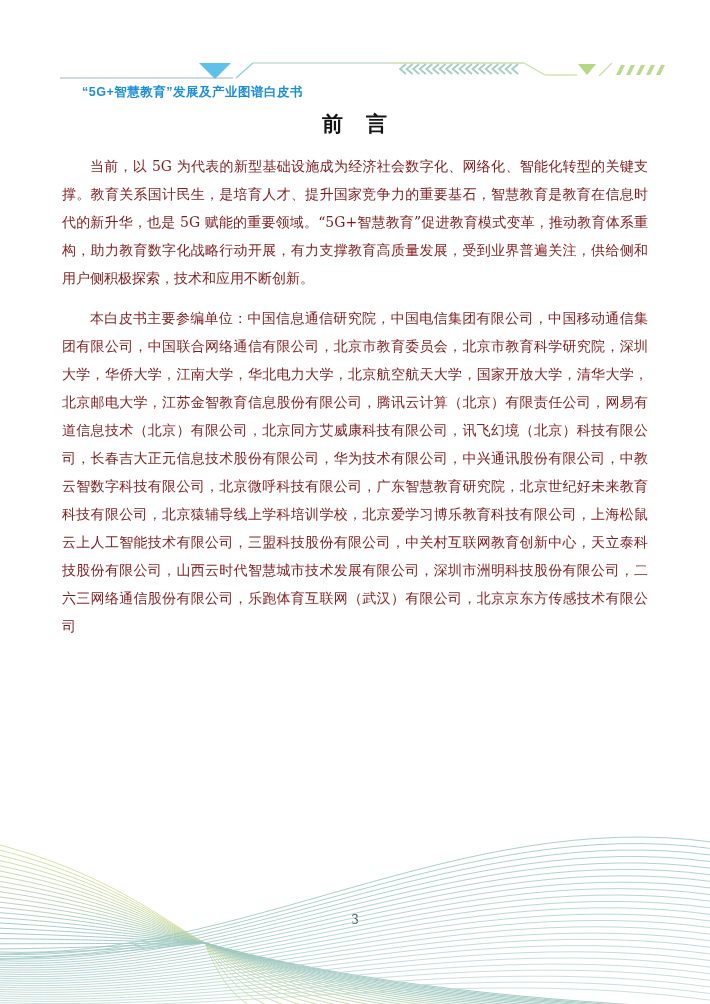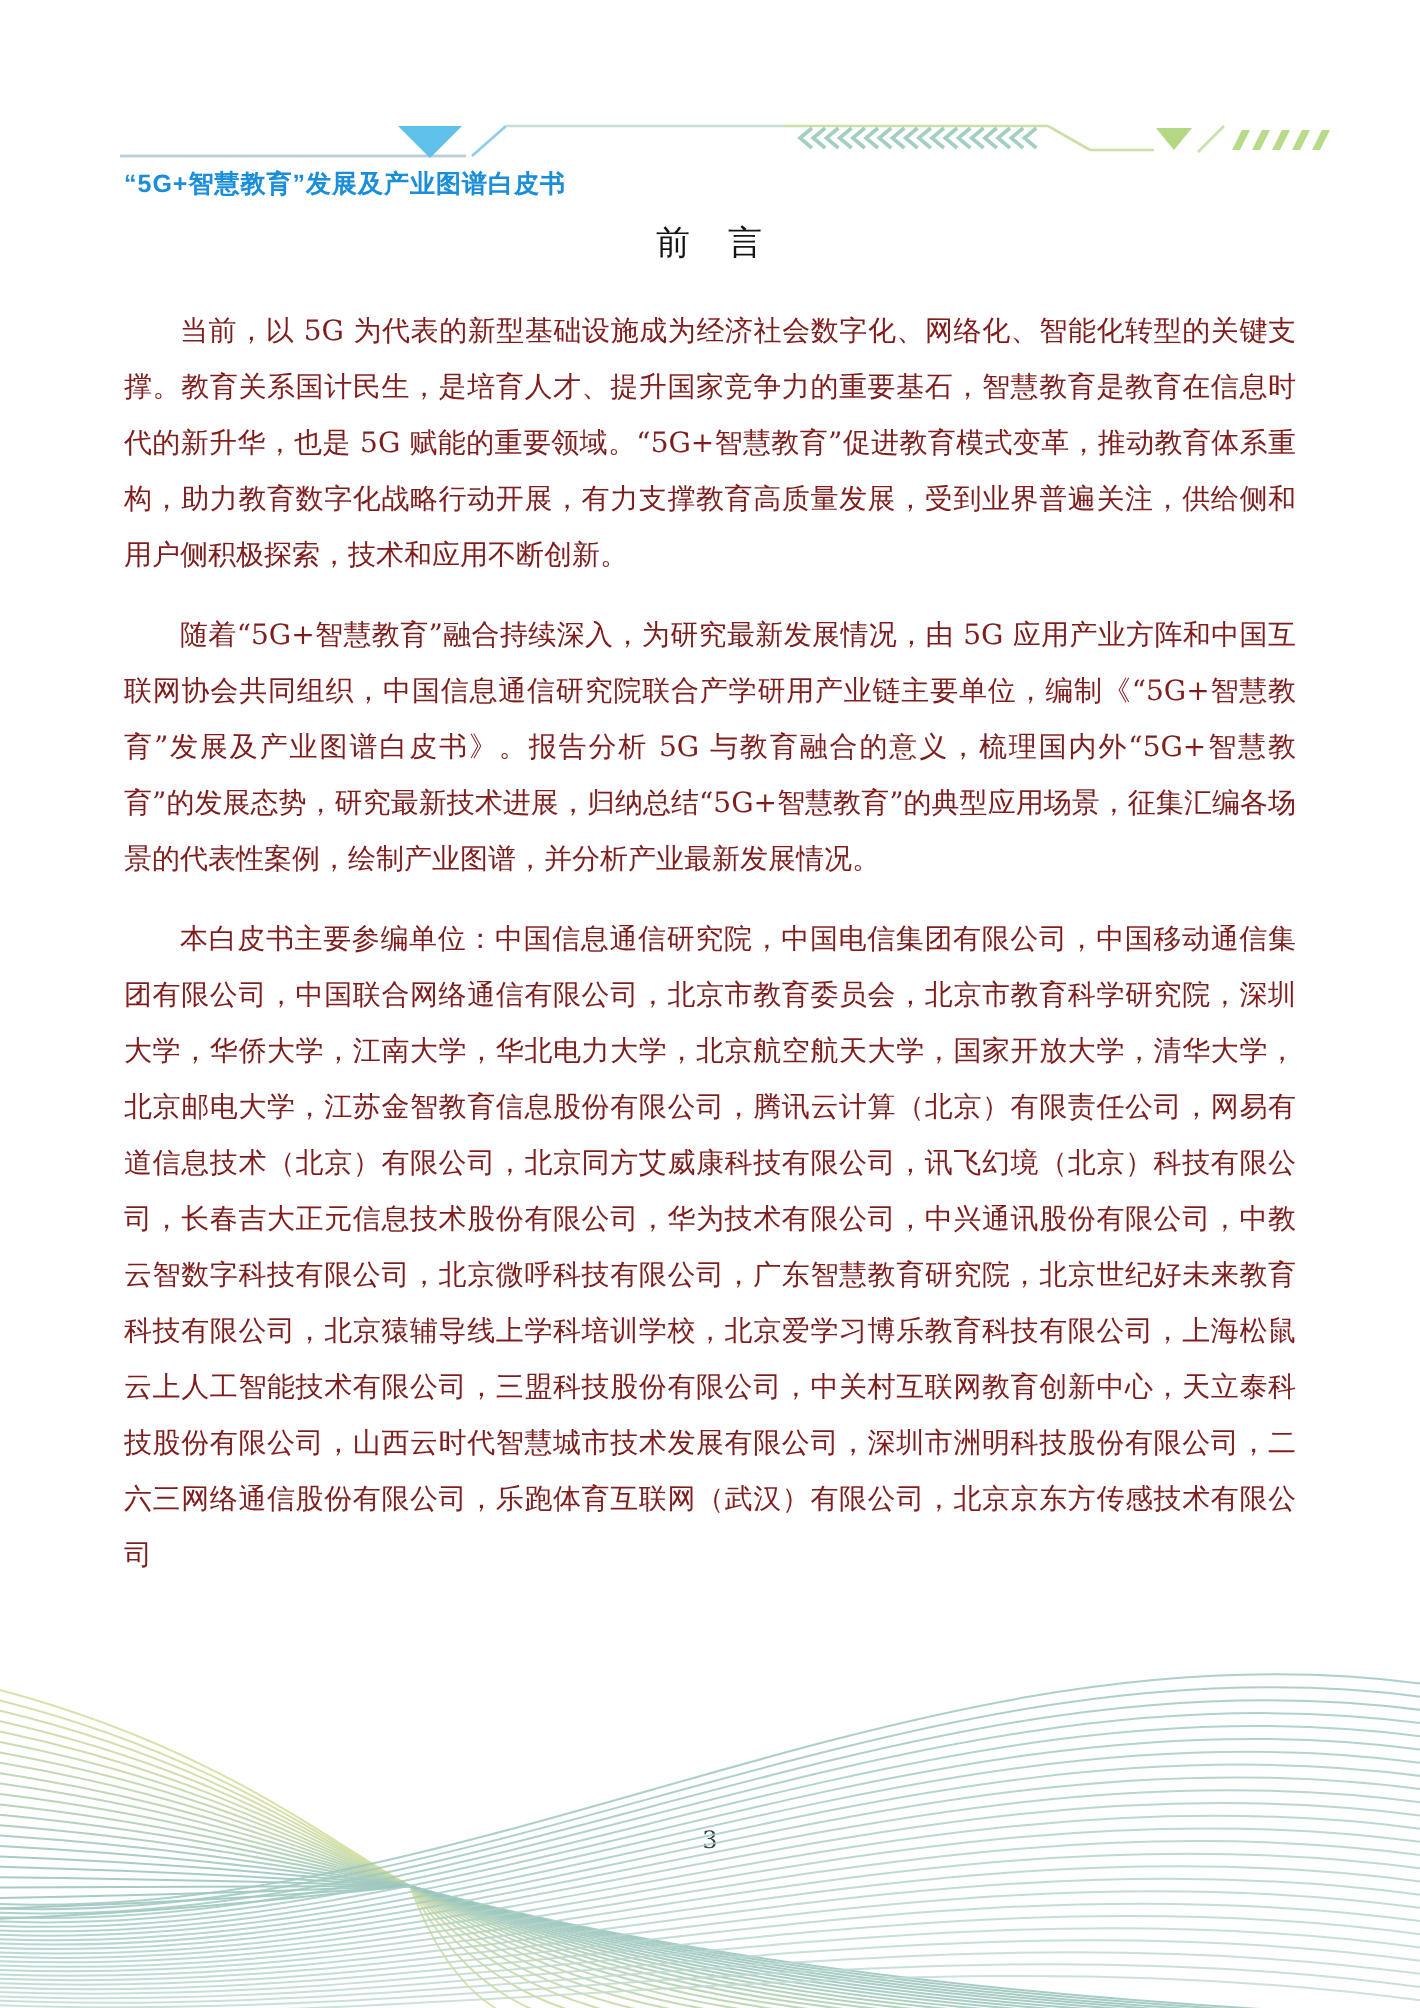--- a/index.html
+++ b/index.html
@@ -16,21 +16,21 @@
   .doc-header-title{
     position:absolute;left:62px;top:84px;
     font-family:"Liberation Sans","DejaVu Sans",sans-serif;
     font-weight:bold;font-size:12.5px;letter-spacing:0.5px;
     color:#1b8ed9;white-space:nowrap;
   }
   .page-title{
     position:absolute;top:110px;left:0;width:100%;
     text-align:center;
     font-family:"Liberation Sans","DejaVu Sans",sans-serif;
-    font-weight:normal;font-size:17px;color:#141414;
+    font-weight:bold;font-size:21px;color:#141414;
     letter-spacing:1px;
   }
   .content{
     position:absolute;left:62px;top:152px;width:586px;
     color:#7f1d1d;
   }
   .content p{
     margin:0 0 12px 0;
     font-size:14px;line-height:28px;
     text-align:justify;text-justify:inter-ideograph;
@@ -86,27 +86,26 @@
     <polygon id="rtri" points="578,64 596,64 587,75" fill="#b3d782"></polygon>
     <g id="dashes">
         <polygon points="616,75 621,65 625,65 620,75" fill="#b8da8a"></polygon>
         <polygon points="626,75 631,65 635,65 630,75" fill="#b8da8a"></polygon>
         <polygon points="636,75 641,65 645,65 640,75" fill="#b8da8a"></polygon>
         <polygon points="646,75 651,65 655,65 650,75" fill="#b8da8a"></polygon>
         <polygon points="656,75 661,65 665,65 660,75" fill="#b8da8a"></polygon>
       </g>
   </svg>
 
-  <div class="doc-header-title" style="color: rgb(27, 142, 217);">“5G+智慧教育”发展及产业图谱白皮书</div>
+  <div class="doc-header-title" style="color: rgb(27, 142, 217); margin-left: 20px;">“5G+智慧教育”发展及产业图谱白皮书</div>
 
   <div class="page-title">前　言</div>
 
   <div class="content">
     <p>当前，以 5G 为代表的新型基础设施成为经济社会数字化、网络化、智能化转型的关键支撑。教育关系国计民生，是培育人才、提升国家竞争力的重要基石，智慧教育是教育在信息时代的新升华，也是 5G 赋能的重要领域。“5G+智慧教育”促进教育模式变革，推动教育体系重构，助力教育数字化战略行动开展，有力支撑教育高质量发展，受到业界普遍关注，供给侧和用户侧积极探索，技术和应用不断创新。</p>
-    <p>随着“5G+智慧教育”融合持续深入，为研究最新发展情况，由 5G 应用产业方阵和中国互联网协会共同组织，中国信息通信研究院联合产学研用产业链主要单位，编制《“5G+智慧教育”发展及产业图谱白皮书》。报告分析 5G 与教育融合的意义，梳理国内外“5G+智慧教育”的发展态势，研究最新技术进展，归纳总结“5G+智慧教育”的典型应用场景，征集汇编各场景的代表性案例，绘制产业图谱，并分析产业最新发展情况。</p>
     <p>本白皮书主要参编单位：中国信息通信研究院，中国电信集团有限公司，中国移动通信集团有限公司，中国联合网络通信有限公司，北京市教育委员会，北京市教育科学研究院，深圳大学，华侨大学，江南大学，华北电力大学，北京航空航天大学，国家开放大学，清华大学，北京邮电大学，江苏金智教育信息股份有限公司，腾讯云计算（北京）有限责任公司，网易有道信息技术（北京）有限公司，北京同方艾威康科技有限公司，讯飞幻境（北京）科技有限公司，长春吉大正元信息技术股份有限公司，华为技术有限公司，中兴通讯股份有限公司，中教云智数字科技有限公司，北京微呼科技有限公司，广东智慧教育研究院，北京世纪好未来教育科技有限公司，北京猿辅导线上学科培训学校，北京爱学习博乐教育科技有限公司，上海松鼠云上人工智能技术有限公司，三盟科技股份有限公司，中关村互联网教育创新中心，天立泰科技股份有限公司，山西云时代智慧城市技术发展有限公司，深圳市洲明科技股份有限公司，二六三网络通信股份有限公司，乐跑体育互联网（武汉）有限公司，北京京东方传感技术有限公司</p>
   </div>
 
   <div class="page-number">3</div>
 
   <svg class="waves-svg" width="710" height="170" viewBox="0 0 710 170">
     <g id="waves">
         <path d="M0,11.0 C110,40.4 165,87.4 205,109 Q 224.0,160 255,174" fill="none" stroke="rgb(211,223,158)" stroke-width="1" opacity="0.9"></path>
         <path d="M0,16.2 C110,44.0 165,88.6 205,109 Q 231.6,160 275,174" fill="none" stroke="rgb(208,222,160)" stroke-width="1" opacity="0.9"></path>
         <path d="M0,21.4 C110,47.7 165,89.7 205,109 Q 239.2,160 295,174" fill="none" stroke="rgb(204,220,162)" stroke-width="1" opacity="0.9"></path>

